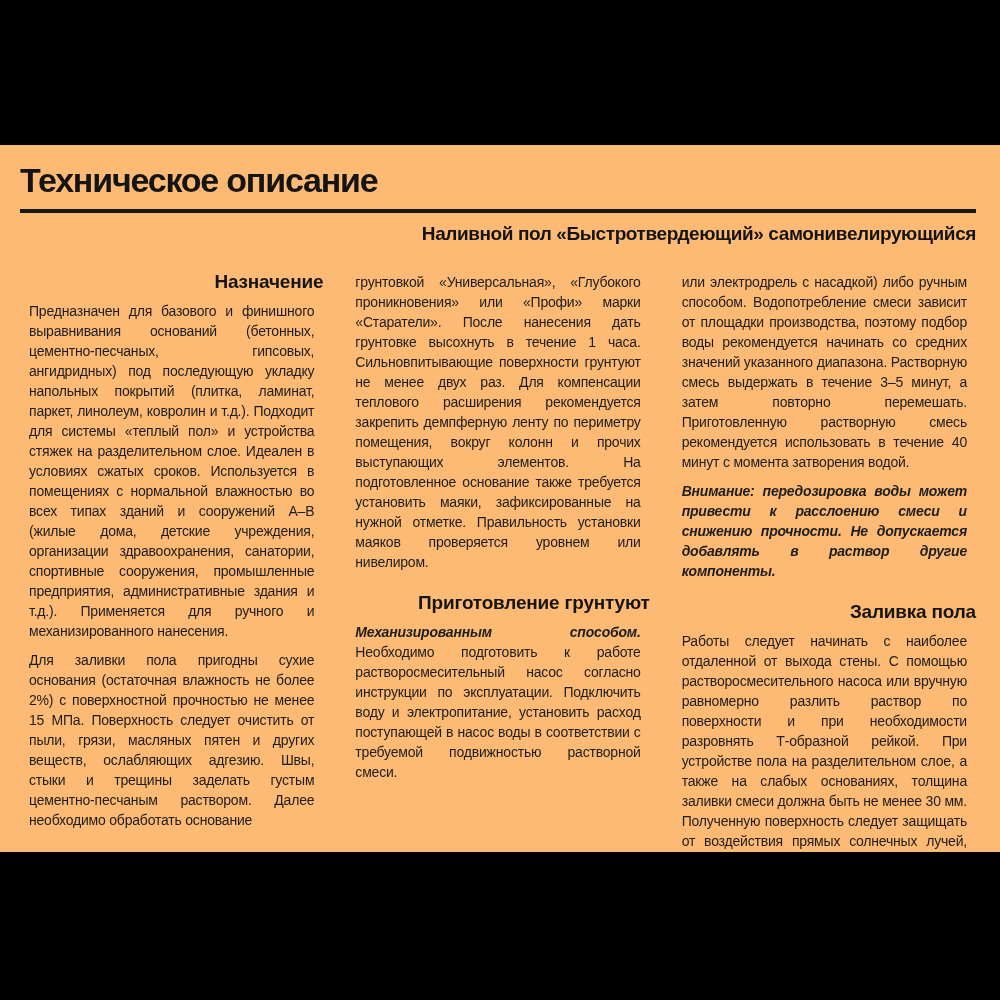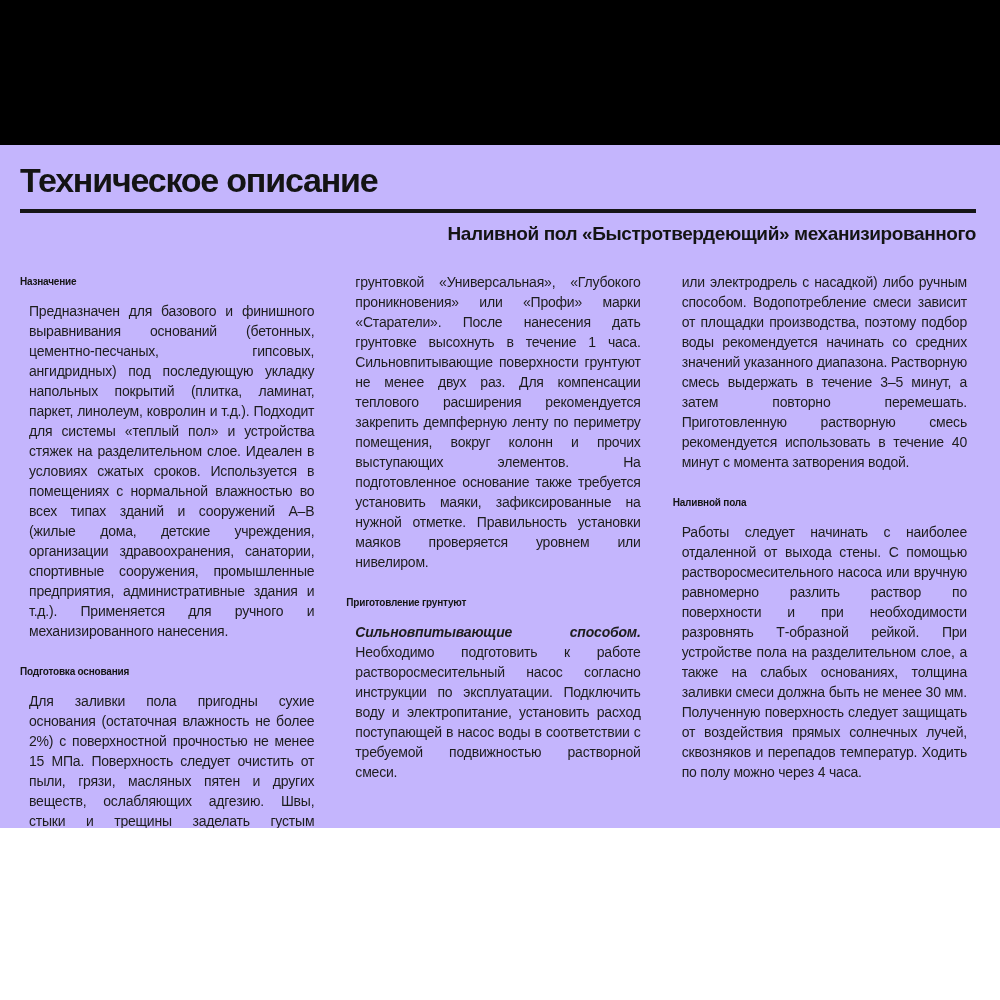--- a/index.html
+++ b/index.html
@@ -5,22 +5,22 @@
   * { margin: 0; padding: 0; box-sizing: border-box; }
   html, body { width: 1000px; height: 1000px; }
   body {
     font-family: "Liberation Sans", sans-serif;
     background: #ffffff;
     color: #1b1b1b;
   }
   .page {
     position: relative;
     width: 1000px;
-    height: 828px;
-    background: #c4b5fd;
+    height: 1000px;
+    background: #fdba74;
     overflow: hidden;
   }
   .bar {
     position: absolute;
     left: 0;
     width: 1000px;
     background: #000000;
   }
   .bar-top { top: 0; height: 145px; }
   .bar-bottom { top: 852px; height: 148px; }
@@ -64,54 +64,54 @@
     flex: 1 1 0;
     min-width: 0;
     font-size: 14px;
     line-height: 20px;
     letter-spacing: -0.2px;
     text-align: justify;
     color: #1d1d1d;
   }
   .col .h {
     font-weight: bold;
-    font-size: 10px;
-    text-align: left;
+    font-size: 19px;
+    text-align: right;
     margin-top: 21px;
     color: #151515;
   }
   .col > :first-child { margin-top: 0; }
   .col p { margin: 9px; }
   .lead { font-weight: bold; font-style: italic; }
   p.warn { font-weight: bold; font-style: italic; }
 </style>
 </head>
 <body>
 
 <div class="page">
   <div class="bar bar-top"></div>
 
   <div class="content">
     <h1 class="title">Техническое описание</h1>
     <div class="rule"></div>
-    <div class="subtitle">Наливной пол «Быстротвердеющий» механизированного</div>
+    <div class="subtitle">Наливной пол «Быстротвердеющий» самонивелирующийся</div>
     <div class="columns" id="columns">
         <div class="col">
           <div class="h">Назначение</div>
           <p>Предназначен для базового и финишного выравнивания оснований (бетонных, цементно-песчаных, гипсовых, ангидридных) под последующую укладку напольных покрытий (плитка, ламинат, паркет, линолеум, ковролин и т.д.). Подходит для системы «теплый пол» и устройства стяжек на разделительном слое. Идеален в условиях сжатых сроков. Используется в помещениях с нормальной влажностью во всех типах зданий и сооружений А–В (жилые дома, детские учреждения, организации здравоохранения, санатории, спортивные сооружения, промышленные предприятия, административные здания и т.д.). Применяется для ручного и механизированного нанесения.</p>
-          <div class="h">Подготовка основания</div>
           <p>Для заливки пола пригодны сухие основания (остаточная влажность не более 2%) с поверхностной прочностью не менее 15 МПа. Поверхность следует очистить от пыли, грязи, масляных пятен и других веществ, ослабляющих адгезию. Швы, стыки и трещины заделать густым цементно-песчаным раствором. Далее необходимо обработать основание</p>
         </div>
         <div class="col">
           <p>грунтовкой «Универсальная», «Глубокого проникновения» или «Профи» марки «Старатели». После нанесения дать грунтовке высохнуть в течение 1 часа. Сильновпитывающие поверхности грунтуют не менее двух раз. Для компенсации теплового расширения рекомендуется закрепить демпферную ленту по периметру помещения, вокруг колонн и прочих выступающих элементов. На подготовленное основание также требуется установить маяки, зафиксированные на нужной отметке. Правильность установки маяков проверяется уровнем или нивелиром.</p>
           <div class="h">Приготовление грунтуют</div>
-          <p><span class="lead">Сильновпитывающие способом. </span>Необходимо подготовить к работе растворосмесительный насос согласно инструкции по эксплуатации. Подключить воду и электропитание, установить расход поступающей в насос воды в соответствии с требуемой подвижностью растворной смеси.</p>
+          <p><span class="lead">Механизированным способом. </span>Необходимо подготовить к работе растворосмесительный насос согласно инструкции по эксплуатации. Подключить воду и электропитание, установить расход поступающей в насос воды в соответствии с требуемой подвижностью растворной смеси.</p>
         </div>
         <div class="col">
           <p>или электродрель с насадкой) либо ручным способом. Водопотребление смеси зависит от площадки производства, поэтому подбор воды рекомендуется начинать со средних значений указанного диапазона. Растворную смесь выдержать в течение 3–5 минут, а затем повторно перемешать. Приготовленную растворную смесь рекомендуется использовать в течение 40 минут с момента затворения водой.</p>
-          <div class="h">Наливной пола</div>
+          <p class="warn">Внимание: передозировка воды может привести к расслоению смеси и снижению прочности. Не допускается добавлять в раствор другие компоненты.</p>
+          <div class="h">Заливка пола</div>
           <p>Работы следует начинать с наиболее отдаленной от выхода стены. С помощью растворосмесительного насоса или вручную равномерно разлить раствор по поверхности и при необходимости разровнять Т-образной рейкой. При устройстве пола на разделительном слое, а также на слабых основаниях, толщина заливки смеси должна быть не менее 30 мм. Полученную поверхность следует защищать от воздействия прямых солнечных лучей, сквозняков и перепадов температур. Ходить по полу можно через 4 часа.</p>
         </div>
       </div>
   </div>
 
   <div class="bar bar-bottom"></div>
 </div>
 
 </body></html>

